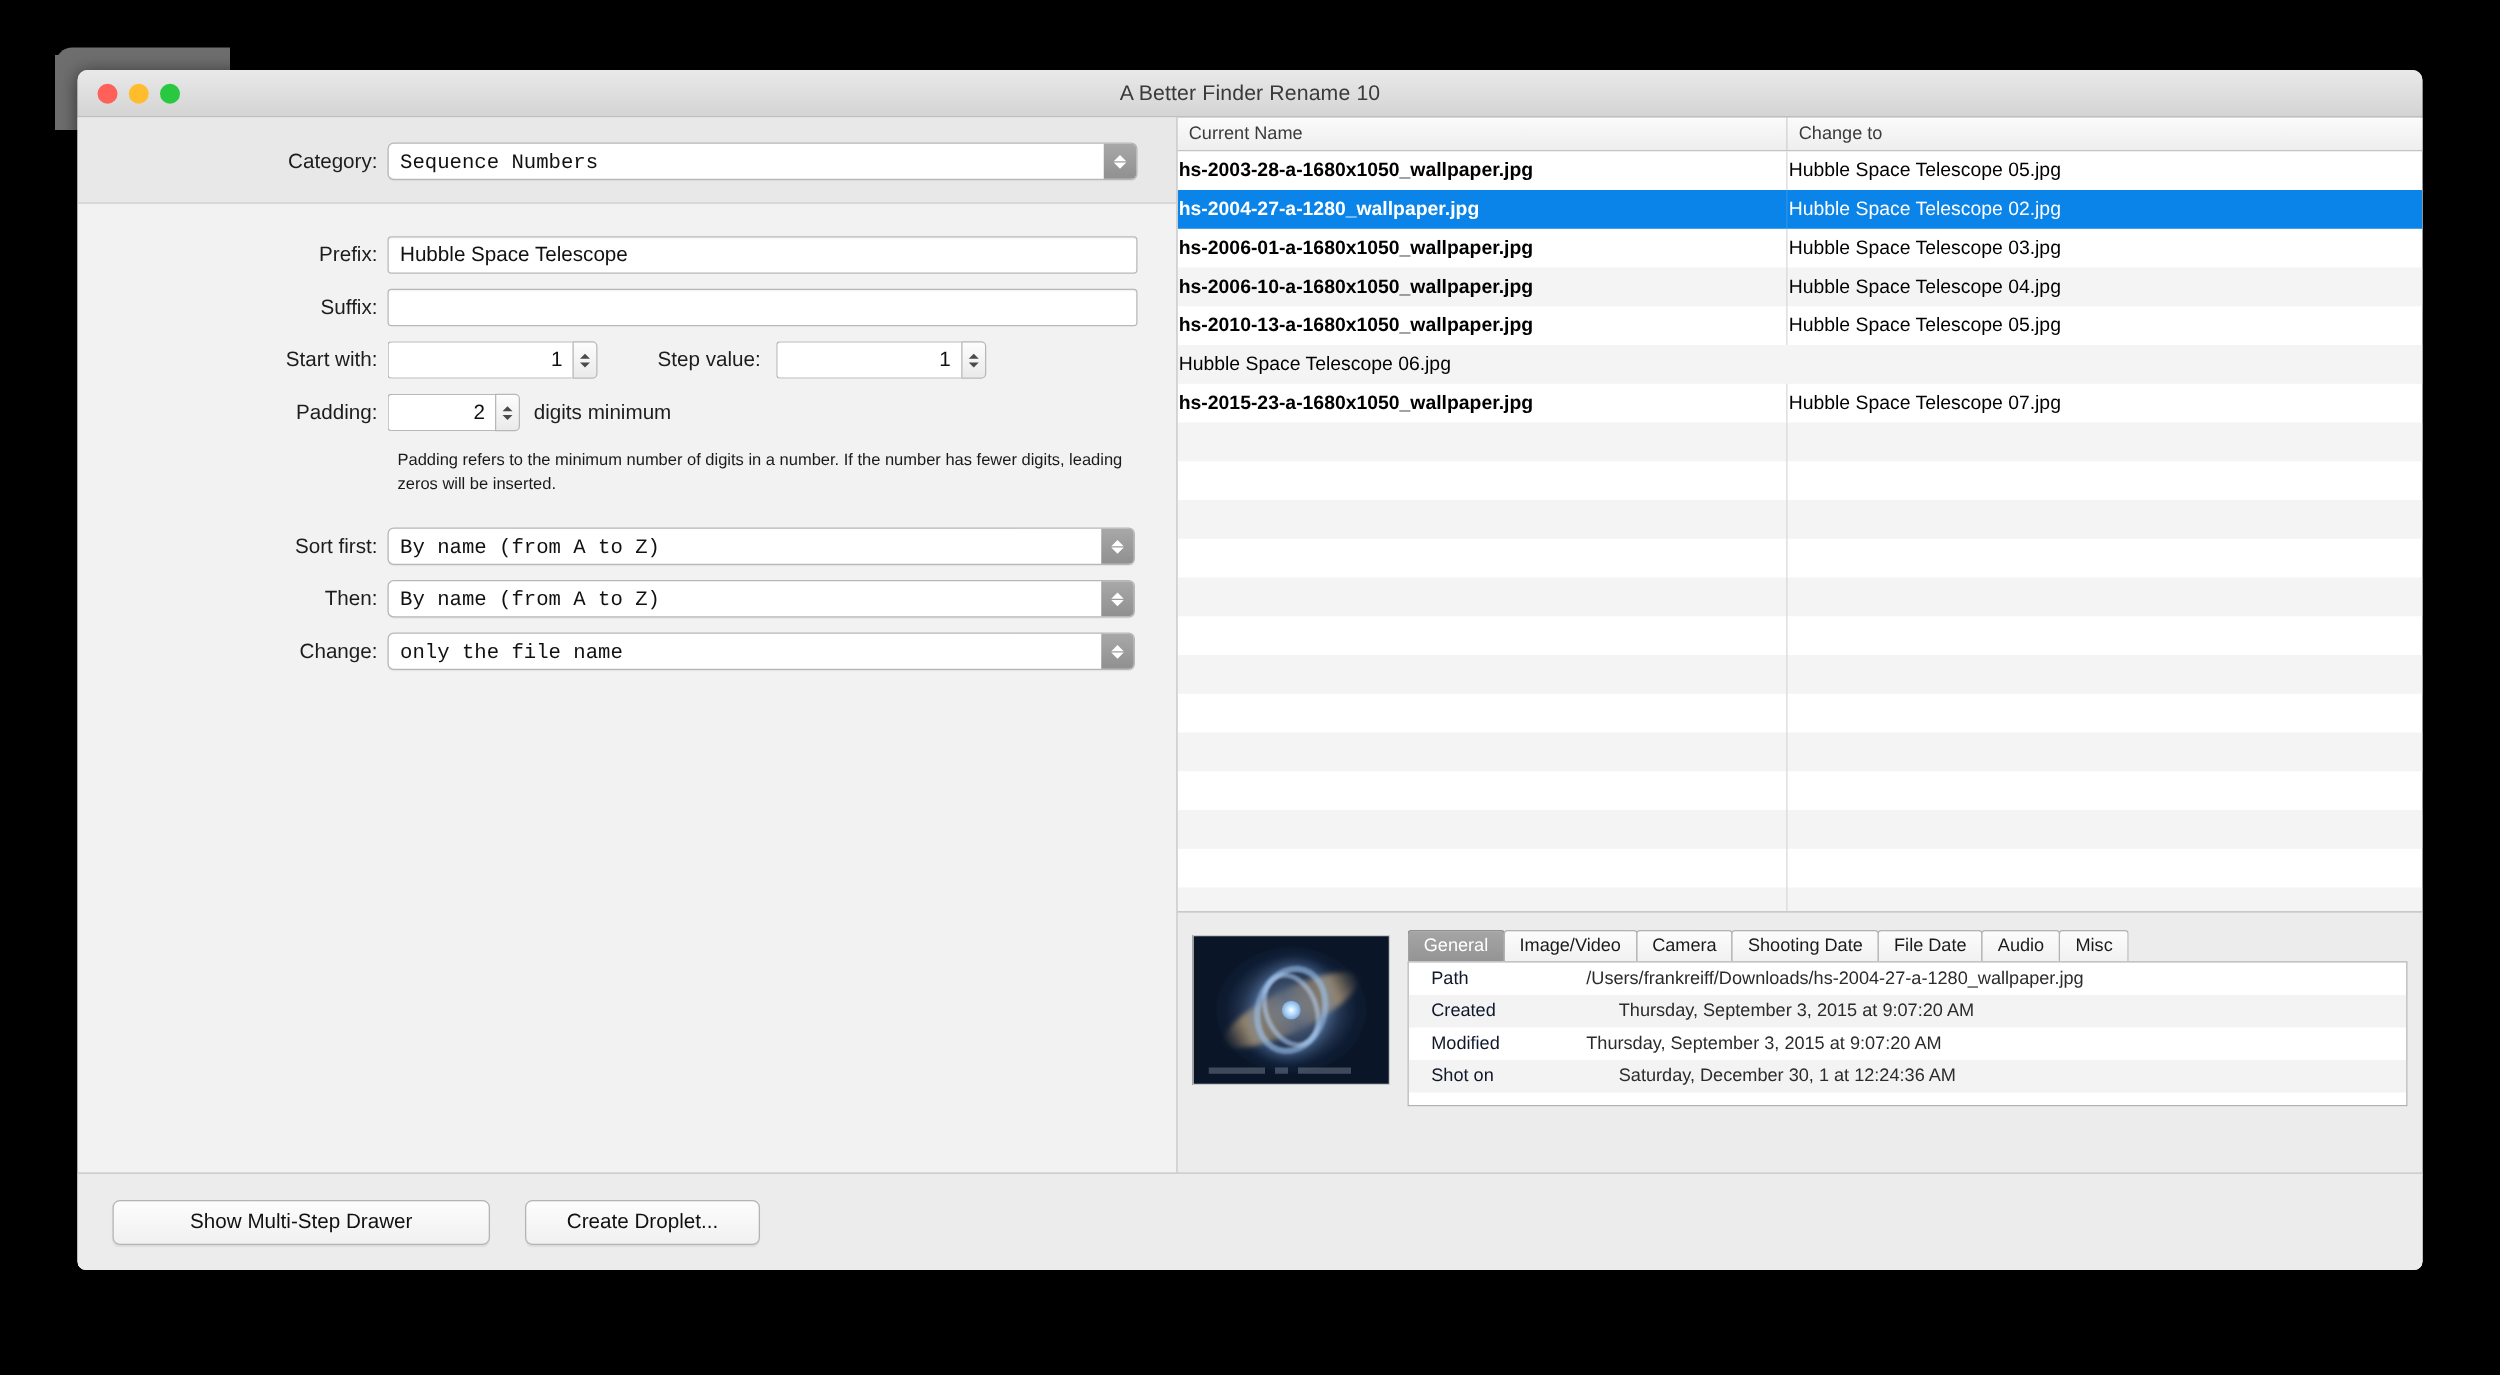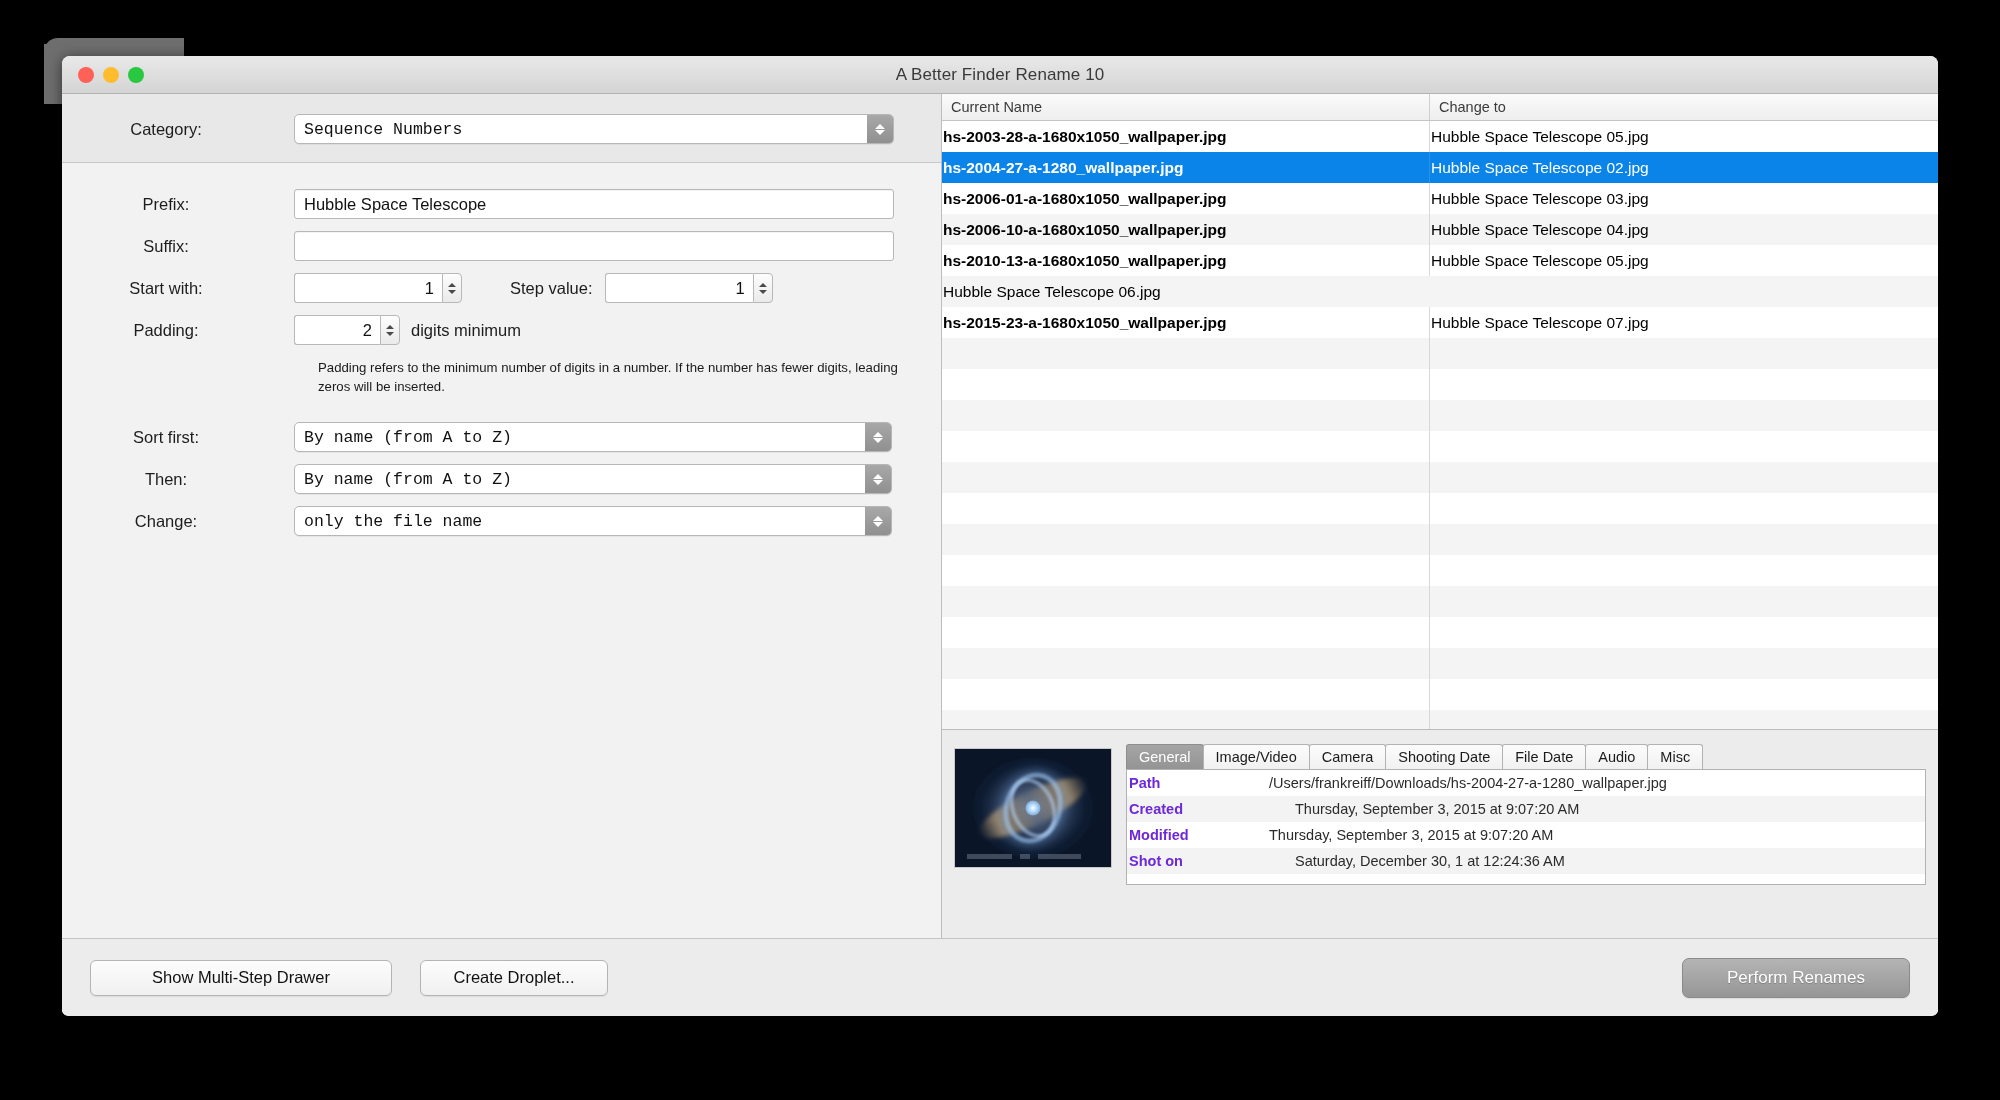--- a/index.html
+++ b/index.html
@@ -61,22 +61,22 @@
   .right-pane { flex: 1; display: flex; flex-direction: column; background: #fff; }
 
   
   .cat-block {
     background: #e8e8e8; padding: 20px 0 18px 0;
     border-bottom: 1px solid #c8c8c8;
   }
   .row { display: flex; align-items: center; margin-bottom: 12px; }
   .row:last-child { margin-bottom: 0; }
   .lbl {
-    width: 232px; text-align: center; padding-right: 24px;
-    font-size: 16.5px; color: #1d1d1d; flex: none;
+    width: 232px; text-align: right; padding-right: 8px;
+    font-size: 16.5px; color: #1d1d1d; flex: none; margin-left: 16px;
   }
 
   .popup {
     position: relative; height: 30px;
     background: #ffffff;
     border: 1px solid #b6b6b6;
     border-radius: 5px;
     display: flex; align-items: center;
     font-size: 16.5px; color: #111;
     padding-left: 9px;
@@ -266,21 +266,21 @@
   .tab.active {
     background: linear-gradient(#a5a5a5,#949494);
     color: #ffffff; border-color: #8e8e8e;
   }
   .meta-box {
     border: 1px solid #b2b2b2; background: #fff;
     height: 116px; overflow: hidden;
   }
   .meta-row { display: flex; height: 26px; font-size: 14.5px; align-items: center; }
   .meta-row.alt { background: #f3f3f3; gap: 26px; }
-  .meta-k { width: 142px; padding-left: 2px; font-weight: bold; color: #6d28d9; }
+  .meta-k { width: 142px; padding-left: 18px; font-weight: normal; color: #0f172a; }
   .meta-v { color: #2b2b2b; }
 
   
   .status-bar {
     height: 46px; flex: none;
     background: #ececec; border-top: 1px solid #c6c6c6;
     display: flex; align-items: center; padding: 0 16px;
   }
   .icon-btn { display: flex; align-items: center; margin-right: 20px; cursor: default; }
   .gear {
@@ -585,16 +585,15 @@
             <div class="seg active">Auto</div>
             <div class="seg">Manual</div>
           </div>
         </div>
       </div>
     </div>
 
     <div class="footer-bar">
       <div class="btn" id="btn-drawer">Show Multi-Step Drawer</div>
       <div class="btn" id="btn-droplet">Create Droplet...</div>
-      <div class="btn primary">Perform Renames</div>
     </div>
   </div>
 </div>
 
 </body></html>

